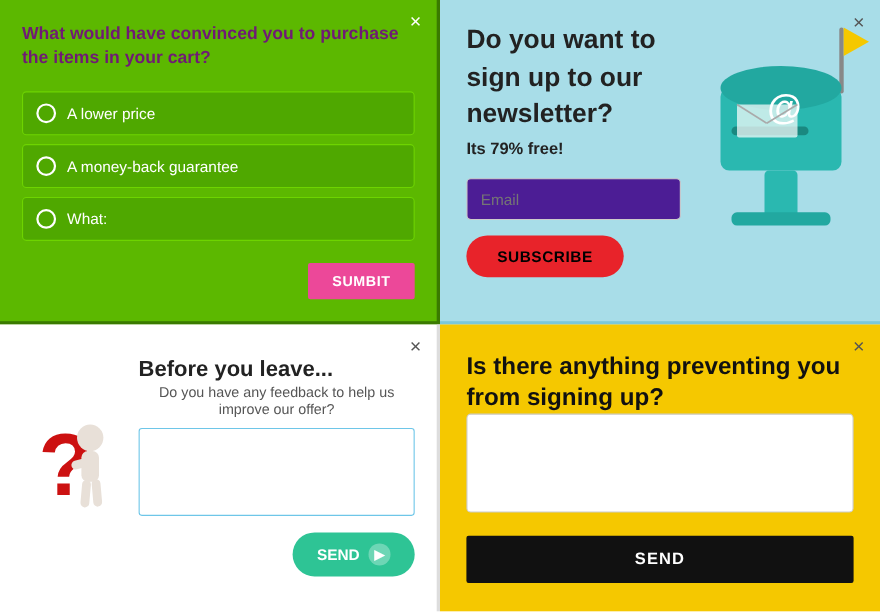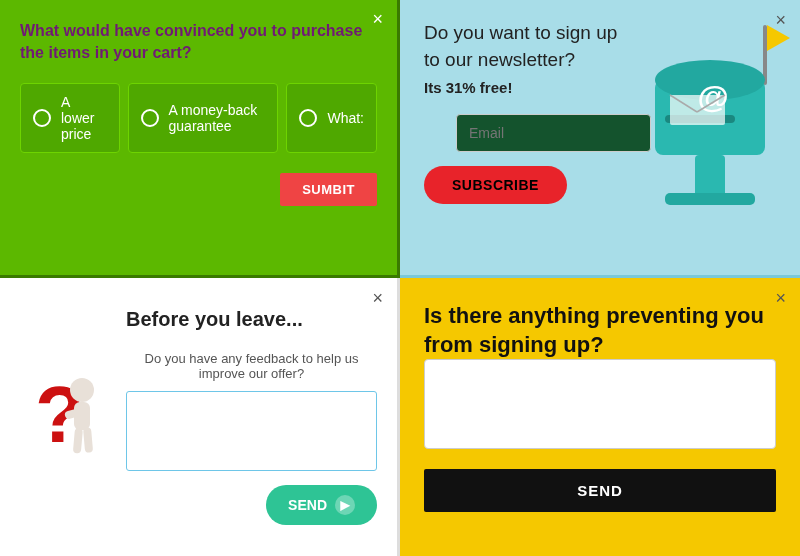--- a/index.html
+++ b/index.html
@@ -32,21 +32,21 @@
     }
     .panel-survey .question {
       color: #701a75;
       font-size: 16px;
       font-weight: bold;
       margin-bottom: 18px;
       line-height: 1.4;
     }
     .survey-options {
       display: flex;
-      flex-direction: row;
+      flex-direction: column;
       gap: 8px;
       margin-bottom: 20px;
     }
     .survey-option {
       background-color: #4fa800;
       border: 1.5px solid #6ed400;
       border-radius: 4px;
       padding: 10px 12px;
       display: flex;
       align-items: center;
@@ -59,21 +59,21 @@
       border-radius: 50%;
       border: 2px solid white;
       background: transparent;
       flex-shrink: 0;
     }
     .survey-option .option-label {
       color: white;
       font-size: 14px;
     }
     .submit-btn {
-      background-color: #ef4444;
+      background-color: #ec4899;
       color: white;
       border: none;
       padding: 9px 22px;
       font-size: 13px;
       font-weight: bold;
       cursor: pointer;
       letter-spacing: 0.5px;
       border-radius: 2px;
       float: right;
     }
@@ -89,44 +89,43 @@
       position: absolute;
       top: 10px;
       right: 14px;
       background: none;
       border: none;
       color: #555;
       font-size: 18px;
       cursor: pointer;
     }
     .newsletter-text {
-      font-size: 19px;
-      font-weight: normal;
+      font-size: 24px;
+      font-weight: bold;
       color: #222;
       margin-bottom: 6px;
       line-height: 1.4;
       max-width: 200px;
     }
     .newsletter-sub {
       font-size: 15px;
       font-weight: bold;
       color: #222;
       margin-bottom: 18px;
     }
     .email-input {
       width: 195px;
       padding: 10px 12px;
       border: 1px solid #ccc;
       border-radius: 4px;
       font-size: 14px;
       color: #999;
       display: block;
       margin-bottom: 14px;
-      background: #14532d;
-      margin-left: 32px;
+      background: #4c1d95;
     }
     .subscribe-btn {
       background-color: #e8232a;
       color: #000000;
       border: none;
       padding: 11px 28px;
       border-radius: 25px;
       font-size: 14px;
       font-weight: bold;
       cursor: pointer;
@@ -169,21 +168,21 @@
       justify-content: center;
     }
     .feedback-content {
       flex: 1;
       padding-top: 10px;
     }
     .feedback-title {
       font-size: 20px;
       font-weight: bold;
       color: #222;
-      margin-bottom: 20px;
+      margin-bottom: 1px;
     }
     .feedback-desc {
       font-size: 13px;
       color: #555;
       margin-bottom: 10px;
       text-align: center;
     }
     .feedback-textarea {
       width: 100%;
       height: 80px;
@@ -292,21 +291,21 @@
       <div class="radio-circle"></div>
       <span class="option-label">What:</span>
     </div>
   </div>
   <button class="submit-btn">SUMBIT</button>
 </div>
 
 <div class="panel-newsletter">
   <button class="close-btn">×</button>
   <div class="newsletter-text">Do you want to sign up to our newsletter?</div>
-  <div class="newsletter-sub">Its 31% free!</div>
+  <div class="newsletter-sub">Its 79% free!</div>
   <input class="email-input" type="email" placeholder="Email" style="">
   <button class="subscribe-btn">SUBSCRIBE</button>
 
   
   <div class="mailbox-container">
     <svg width="145" height="200" viewBox="0 0 145 200" xmlns="http://www.w3.org/2000/svg">
 
       <rect x="118" y="15" width="4" height="60" fill="#888" rx="2"></rect>
 
       <polygon points="122,15 145,28 122,41" fill="#f5c800"></polygon>

